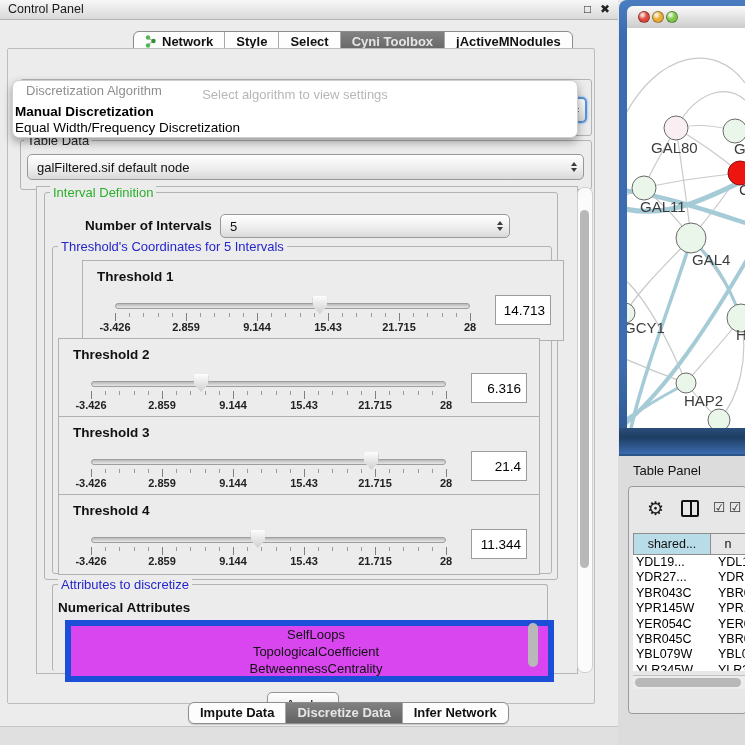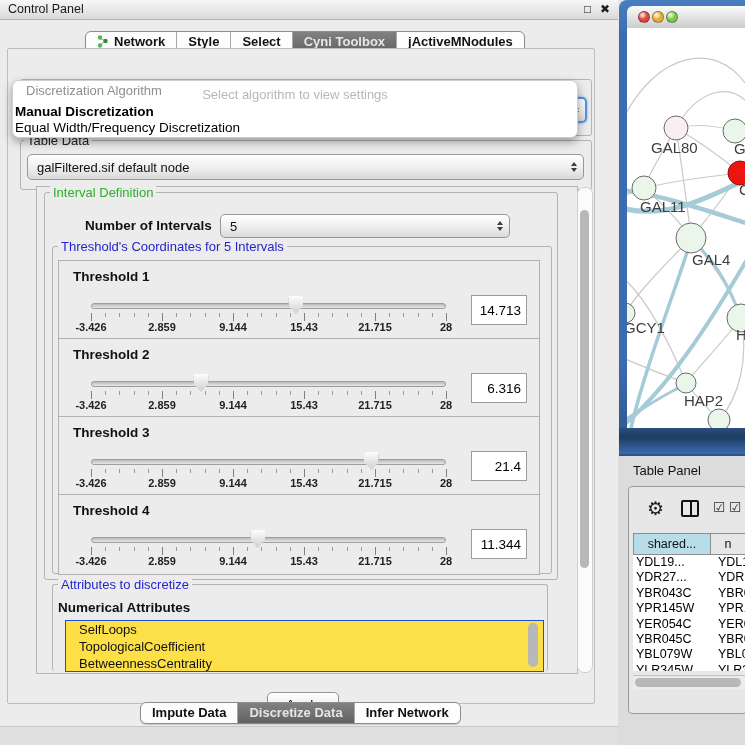--- a/index.html
+++ b/index.html
@@ -6,21 +6,21 @@
   body{font-family:"Liberation Sans","DejaVu Sans",sans-serif;}
   #root{position:relative;width:745px;height:745px;background:#e6e6e6;overflow:hidden;}
   .abs{position:absolute;}
 
   
   #cp{left:0;top:0;width:618px;height:745px;background:#ececec;}
   #cp-titlebar{left:0;top:0;width:618px;height:19px;background:linear-gradient(#f7f7f7,#d9d9d9);border-bottom:1px solid #b4b4b4;}
   #cp-title{left:8px;top:2px;font-size:12.5px;color:#1a1a1a;}
   .win-btn{top:2px;font-size:12px;color:#222;cursor:default;line-height:14px;}
 
-  .seg{display:inline-flex;border:1px solid #8d8d8d;border-radius:6px;overflow:hidden;background:#fdfdfd;box-shadow:0 1px 1px rgba(0,0,0,.15);}
+  .seg{display:inline-flex;border:1px solid #8d8d8d;border-radius:6px;overflow:hidden;background:#fdfdfd;box-shadow:0 1px 1px rgba(0,0,0,.15);margin-left:48px;}
   .seg .tab{padding:2px 11px 3px 11px;font-size:13px;font-weight:bold;color:#111;border-left:1px solid #a8a8a8;display:flex;align-items:center;gap:5px;white-space:nowrap;}
   .seg .tab:first-child{border-left:none;}
   .seg .tab.selected{background:linear-gradient(#818181,#636363);color:#e6e6e6;}
 
   #outer-panel{left:7px;top:48px;width:586px;height:654px;background:#ececec;border:1px solid #bdbdbd;border-radius:2px;}
 
   .group{border:1px solid #b3b3b3;border-radius:3px;background:transparent;}
   .gtitle{position:absolute;background:#ececec;padding:0 3px;font-size:13px;white-space:nowrap;}
   .gtitle.green{color:#2eae2e;}
   .gtitle.blue{color:#2525cc;}
@@ -47,21 +47,21 @@
   .sl-ticks{position:absolute;left:32px;top:52px;width:356px;height:8px;
     background-image:repeating-linear-gradient(90deg,#808080 0 1px,transparent 1px 71px),
                      repeating-linear-gradient(90deg,#9a9a9a 0 1px,transparent 1px 14.2px);
     background-size:356px 8px,356px 4px;background-repeat:no-repeat;}
   .sl-scale{position:absolute;left:0;top:60px;width:100%;height:14px;}
   .scale-label{position:absolute;transform:translateX(-50%);font-size:11px;font-weight:bold;color:#222;white-space:nowrap;}
   .val-box{position:absolute;left:412px;top:34px;width:56px;height:30px;background:#fff;border:1px solid #9c9c9c;font-size:13.5px;color:#000;display:flex;align-items:center;justify-content:flex-end;padding-right:5px;box-sizing:border-box;}
 
   .btn{display:flex;align-items:center;justify-content:center;border:1px solid #949494;border-radius:5px;background:linear-gradient(#ffffff,#e2e2e2);font-size:13.5px;color:#111;box-shadow:0 1px 1px rgba(0,0,0,.15);}
 
-  .list{background:#fde047;border:1px solid #1d4ed8;overflow:hidden;}
+  .list{background:#d946ef;border:6px solid #1d4ed8;overflow:hidden;text-align:center;}
   .list-item{font-size:13px;color:#111;padding:1px 0 1px 13px;line-height:15px;white-space:nowrap;}
   .vscroll-track{background:#fbfbfb;border:1px solid #cfcfcf;border-radius:7px;}
   .scroll-thumb{background:#b8b8b8;border-radius:5px;}
 
   
   .neticon{width:12px;height:13px;display:inline-block;}
 
   
   #netwin{left:619px;top:0;width:126px;height:456px;background:linear-gradient(#4a7ec0,#3b6cb0 8%,#3b6cb0 80%,#2c5388);border-top-left-radius:8px;}
   #net-titlebar{left:8px;top:6px;width:118px;height:22px;background:linear-gradient(#fbfbfb,#cccccc);border-top-left-radius:6px;border-bottom:1px solid #9d9d9d;}
@@ -166,21 +166,21 @@
       <span>5</span>
       <span class="arrows">
           <span class="tri-up"></span>
           <span class="tri-down"></span>
         </span>
     </div>
 
     <div class="abs group" style="left:52px;top:246px;width:498px;height:326px;"></div>
     <div class="abs gtitle blue" style="left:58px;top:239px;">Threshold's Coordinates for 5 Intervals</div>
 
-    <div class="th-panel" style="top:260px;">
+    <div class="th-panel" style="top:260px;margin-left:24px;">
       <div class="th-label">Threshold 1</div>
       <div class="sl-track"></div>
       <div class="sl-thumb" style="left: 236.835px;"></div>
       <div class="sl-ticks"></div>
       <div class="sl-scale">
           <span class="scale-label" style="left: 32px;">-3.426</span>
           <span class="scale-label" style="left: 103px;">2.859</span>
           <span class="scale-label" style="left: 174px;">9.144</span>
           <span class="scale-label" style="left: 245px;">15.43</span>
           <span class="scale-label" style="left: 316px;">21.715</span>

